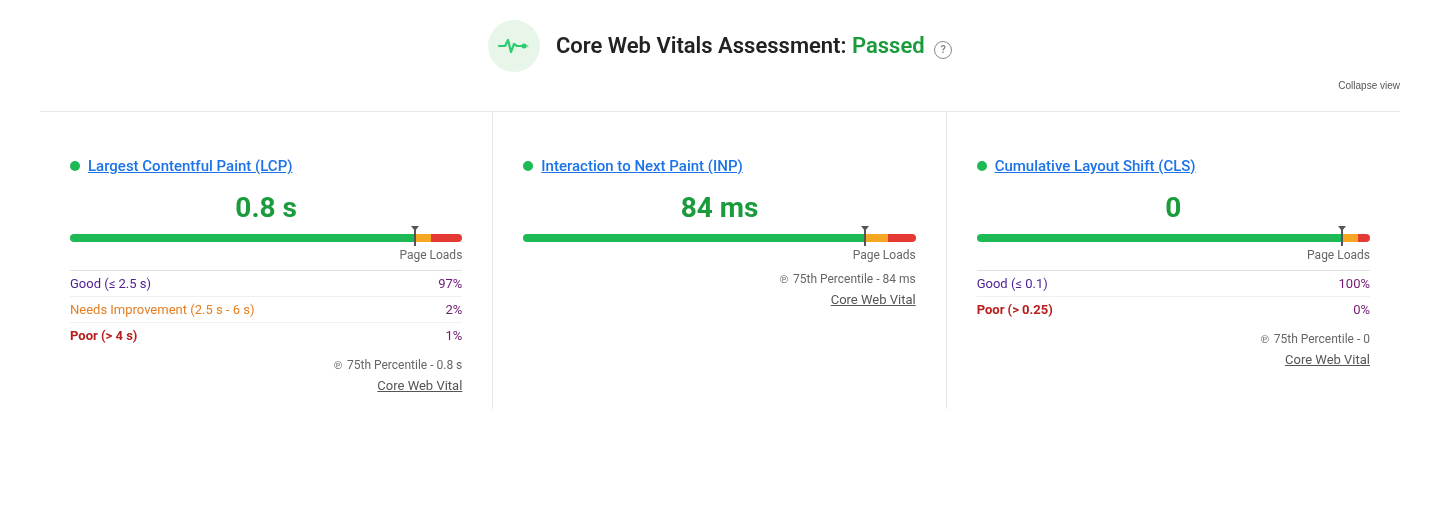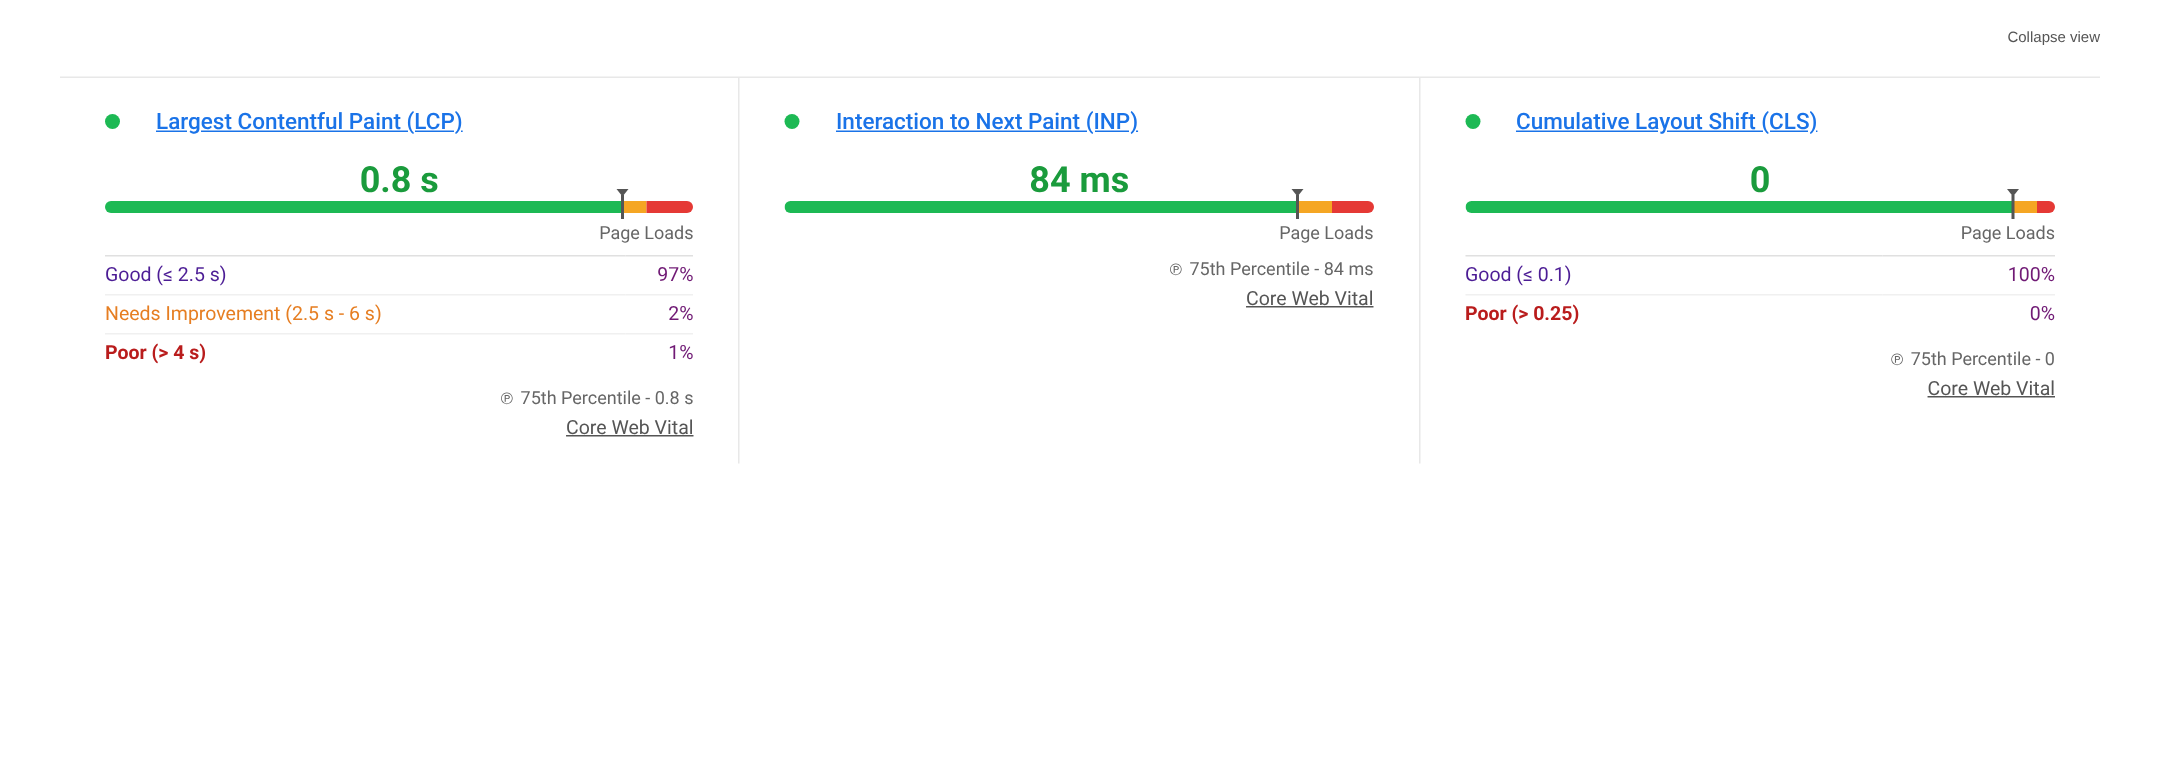--- a/index.html
+++ b/index.html
@@ -87,22 +87,23 @@
     }
 
     .card:last-child {
       border-right: none;
     }
 
     
     .card-header {
       display: flex;
       align-items: center;
-      gap: 24px;
+      gap: 8px;
       margin-bottom: 16px;
+      margin-top: 25px;
     }
 
     .status-dot {
       width: 10px;
       height: 10px;
       border-radius: 50%;
       flex-shrink: 0;
     }
 
     .status-dot.green { background: #1db954; }
@@ -111,23 +112,24 @@
       font-size: 15px;
       font-weight: 500;
       color: #1a73e8;
       text-decoration: underline;
       cursor: pointer;
     }
 
     
     .metric-value {
       text-align: center;
-      font-size: 24px;
+      font-size: 28px;
       font-weight: 700;
       color: #1a9b3c;
+      margin-bottom: 10px;
     }
 
     
     .progress-bar-container {
       position: relative;
       height: 8px;
       border-radius: 4px;
       overflow: visible;
       margin-bottom: 6px;
       display: flex;
@@ -245,20 +247,34 @@
       cursor: pointer;
       display: block;
       text-align: right;
     }
   </style>
 </head>
 <body>
 
 <div class="page-wrapper">
 
+  <div class="header">
+    <div class="icon-circle">
+      <svg width="34" height="22" viewBox="0 0 34 22" fill="none">
+        <path d="M2 11 L8 11 L11 5 L14 17 L17 9 L20 11 L26 11" stroke="#2ecc71" stroke-width="2.2" fill="none" stroke-linecap="round" stroke-linejoin="round"></path>
+        <circle cx="27" cy="11" r="2.5" fill="#2ecc71"></circle>
+        <circle cx="30" cy="11" r="1.5" fill="#2ecc71" opacity="0.5"></circle>
+      </svg>
+    </div>
+    <h1 class="header-title">
+      <span>Core Web Vitals Assessment:</span>
+      <span class="passed">Passed</span>
+      <span class="help-icon">?</span>
+    </h1>
+  </div>
 
   <div class="collapse-row">
     <button class="collapse-btn">Collapse view</button>
   </div>
 
   <div class="cards-grid" id="cards-container">
   <div class="card">
       <div class="card-header">
         <div class="status-dot green"></div>
         <span class="card-title">Largest Contentful Paint (LCP)</span>

